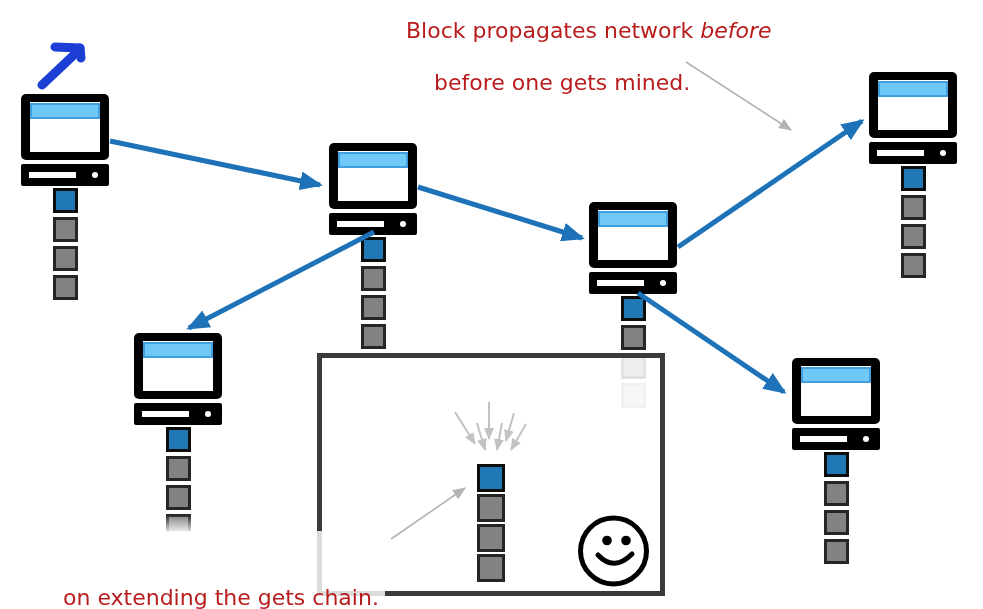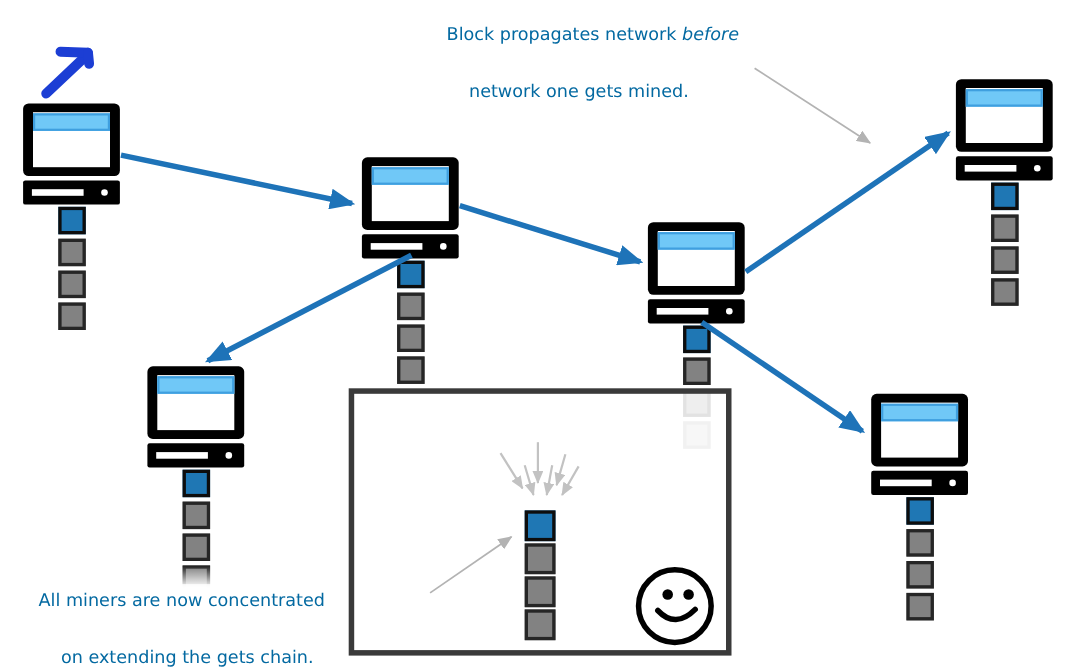--- a/index.html
+++ b/index.html
@@ -25,21 +25,21 @@
   .block.ghost2{opacity:0.06;}
   .fade-overlay{position:absolute;left:-4px;right:-4px;bottom:-2px;height:26px;
     background:linear-gradient(rgba(255,255,255,0),#fff 75%);}
   
   .concentration-box{position:absolute;left:317px;top:353px;width:348px;height:243px;
     border:5px solid #3a3a3a;box-sizing:border-box;background:transparent;z-index:2;}
   
   .box-chain{position:absolute;left:477px;top:464px;display:flex;flex-direction:column;gap:2px;z-index:3;}
   .box-chain .block{width:22px;height:22px;}
   
-  .note{position:absolute;color:#0369a1;font-size:16px;line-height:26px;
+  .note{position:absolute;color:#b91c1c;font-size:22px;line-height:26px;
     white-space:pre-wrap;z-index:5;}
   .note i{font-style:italic;}
   .note-propagation{left:406px;top:18px;}
   .note-miners{left:33px;top:531px;background:rgba(255,255,255,0.82);padding:2px 6px 4px 2px;}
   
   .overlay{position:absolute;left:0;top:0;z-index:6;pointer-events:none;}
 </style>
 </head>
 <body>
 
@@ -206,20 +206,20 @@
 
     <g>
       <circle cx="613.5" cy="551" r="33" fill="#fff" stroke="#000" stroke-width="5"></circle>
       <circle cx="607" cy="540.5" r="4.8" fill="#000"></circle>
       <circle cx="626" cy="540.5" r="4.8" fill="#000"></circle>
       <path d="M598,555 Q614,572 632,554" fill="none" stroke="#000" stroke-width="5" stroke-linecap="round"></path>
     </g>
   </svg>
 
   <div class="note note-propagation"><span>Block propagates network </span><i>before</i><br>
-    <span>network one gets mined.</span>
-  </div>
-
-  <div class="note note-miners"><span>All miners are now concentrated</span><br>
+    <span>before one gets mined.</span>
+  </div>
+
+  <div class="note note-miners"><br>
     <span>on extending the gets chain.</span>
   </div>
 
 </div>
 
 </body></html>

